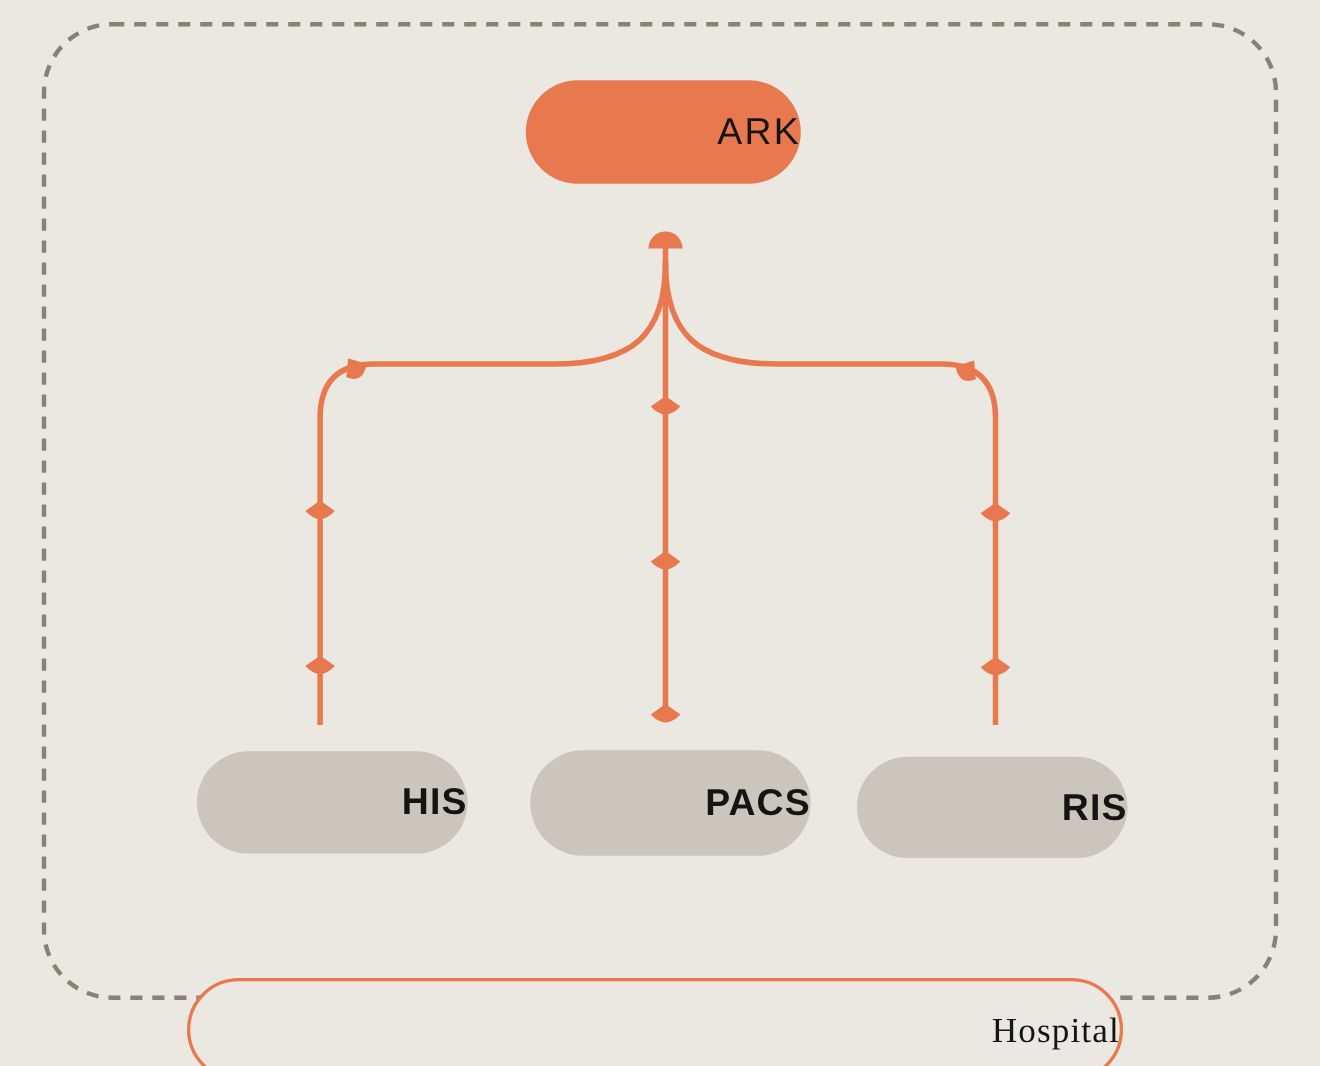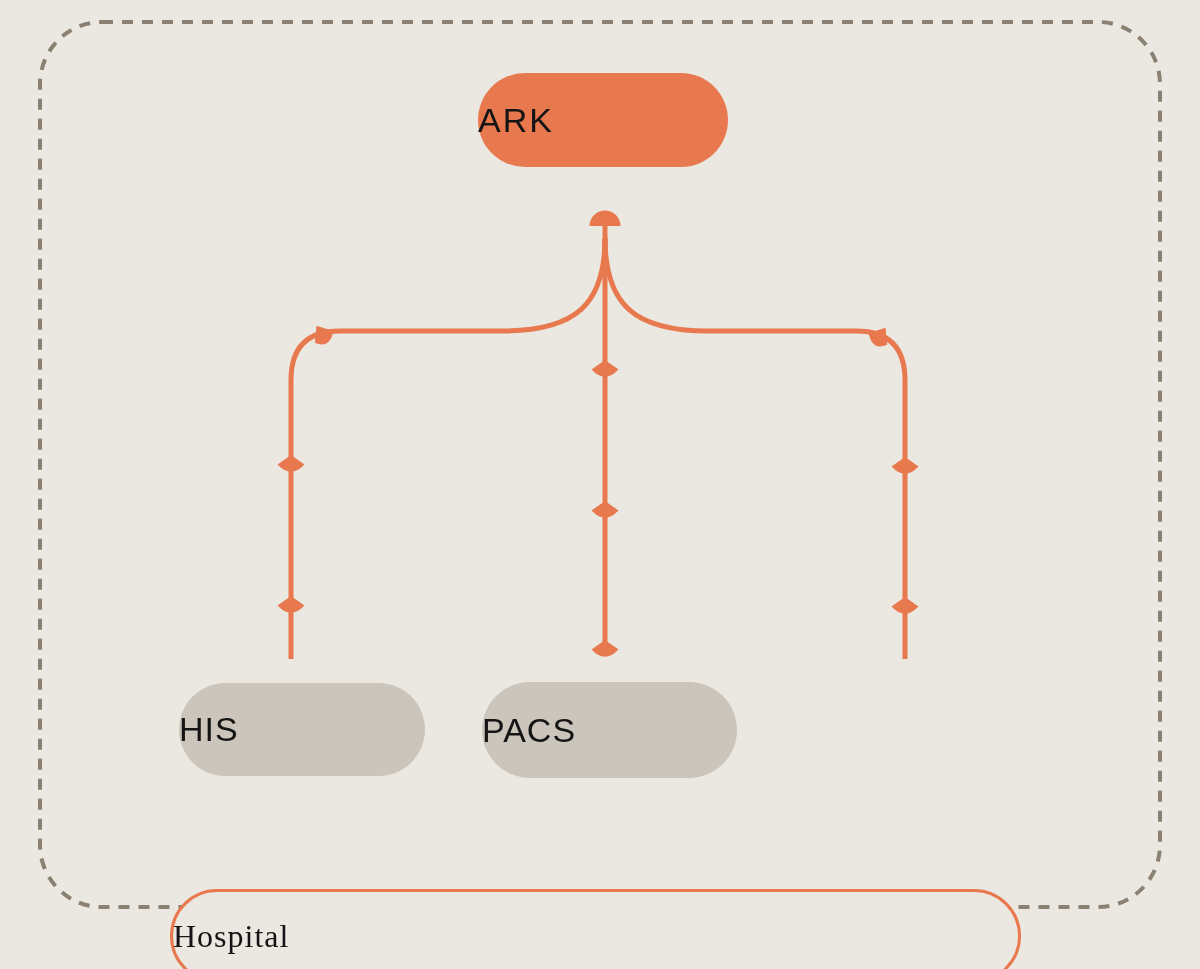--- a/index.html
+++ b/index.html
@@ -16,29 +16,29 @@
     background:var(--background);
   }
   svg.layer{position:absolute;left:0;top:0;width:1200px;height:969px;display:block;}
   .dashed-frame{
     fill:none;stroke:var(--dash);stroke-width:4;
     stroke-dasharray:11 9;
   }
   .connector{fill:none;stroke:var(--accent);stroke-width:5;}
   .marker{fill:var(--accent);stroke:none;}
   .pill{
-    position:absolute;display:flex;align-items:center;justify-content:flex-start;
+    position:absolute;display:flex;align-items:center;justify-content:flex-end;
     border-radius:999px;color:var(--text);
     font-size:34px;letter-spacing:1px;
   }
   .pill-ark{
     left:478px;top:73px;width:250px;height:94px;
     background:var(--accent);letter-spacing:2px;
   }
-  .pill-gray{background:var(--node-fill);}
+  .pill-gray{background:var(--node-fill);font-weight:bold;}
   .pill-his{left:179px;top:683px;width:246px;height:93px;}
   .pill-pacs{left:482px;top:682px;width:255px;height:96px;}
   .pill-ris{left:779px;top:688px;width:246px;height:92px;}
   .pill-hospital{
     left:170px;top:889px;width:845px;height:88px;
     background:var(--background);
     border:3px solid var(--accent);
     font-family:Liberation Serif, serif;
     font-size:32px;letter-spacing:1px;
   }
@@ -79,18 +79,21 @@
   </div>
 
   <div class="pill pill-gray pill-his">
     <span>HIS</span>
   </div>
 
   <div class="pill pill-gray pill-pacs">
     <span>PACS</span>
   </div>
 
+  <div class="pill pill-gray pill-ris">
+    <span>RIS</span>
+  </div>
 
   <div class="pill pill-hospital">
     <span>Hospital</span>
   </div>
 
 </div>
 
 </body></html>

